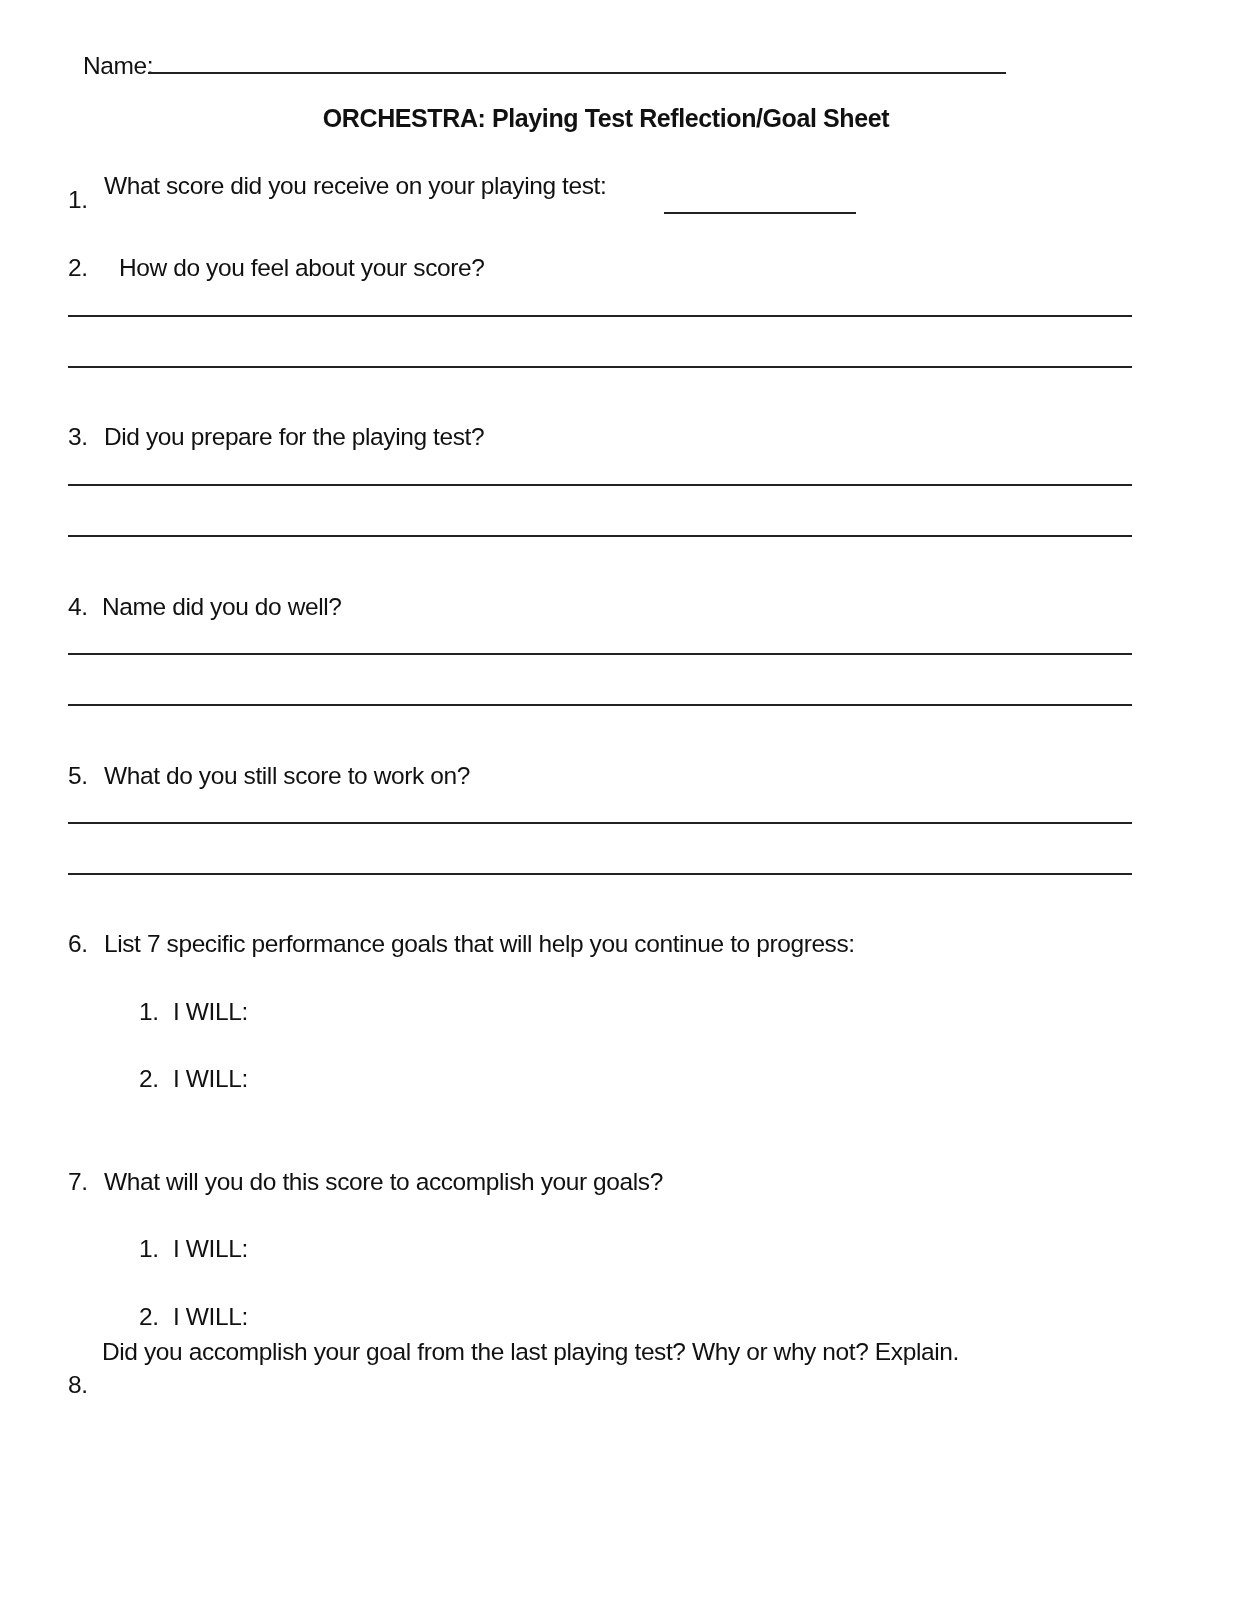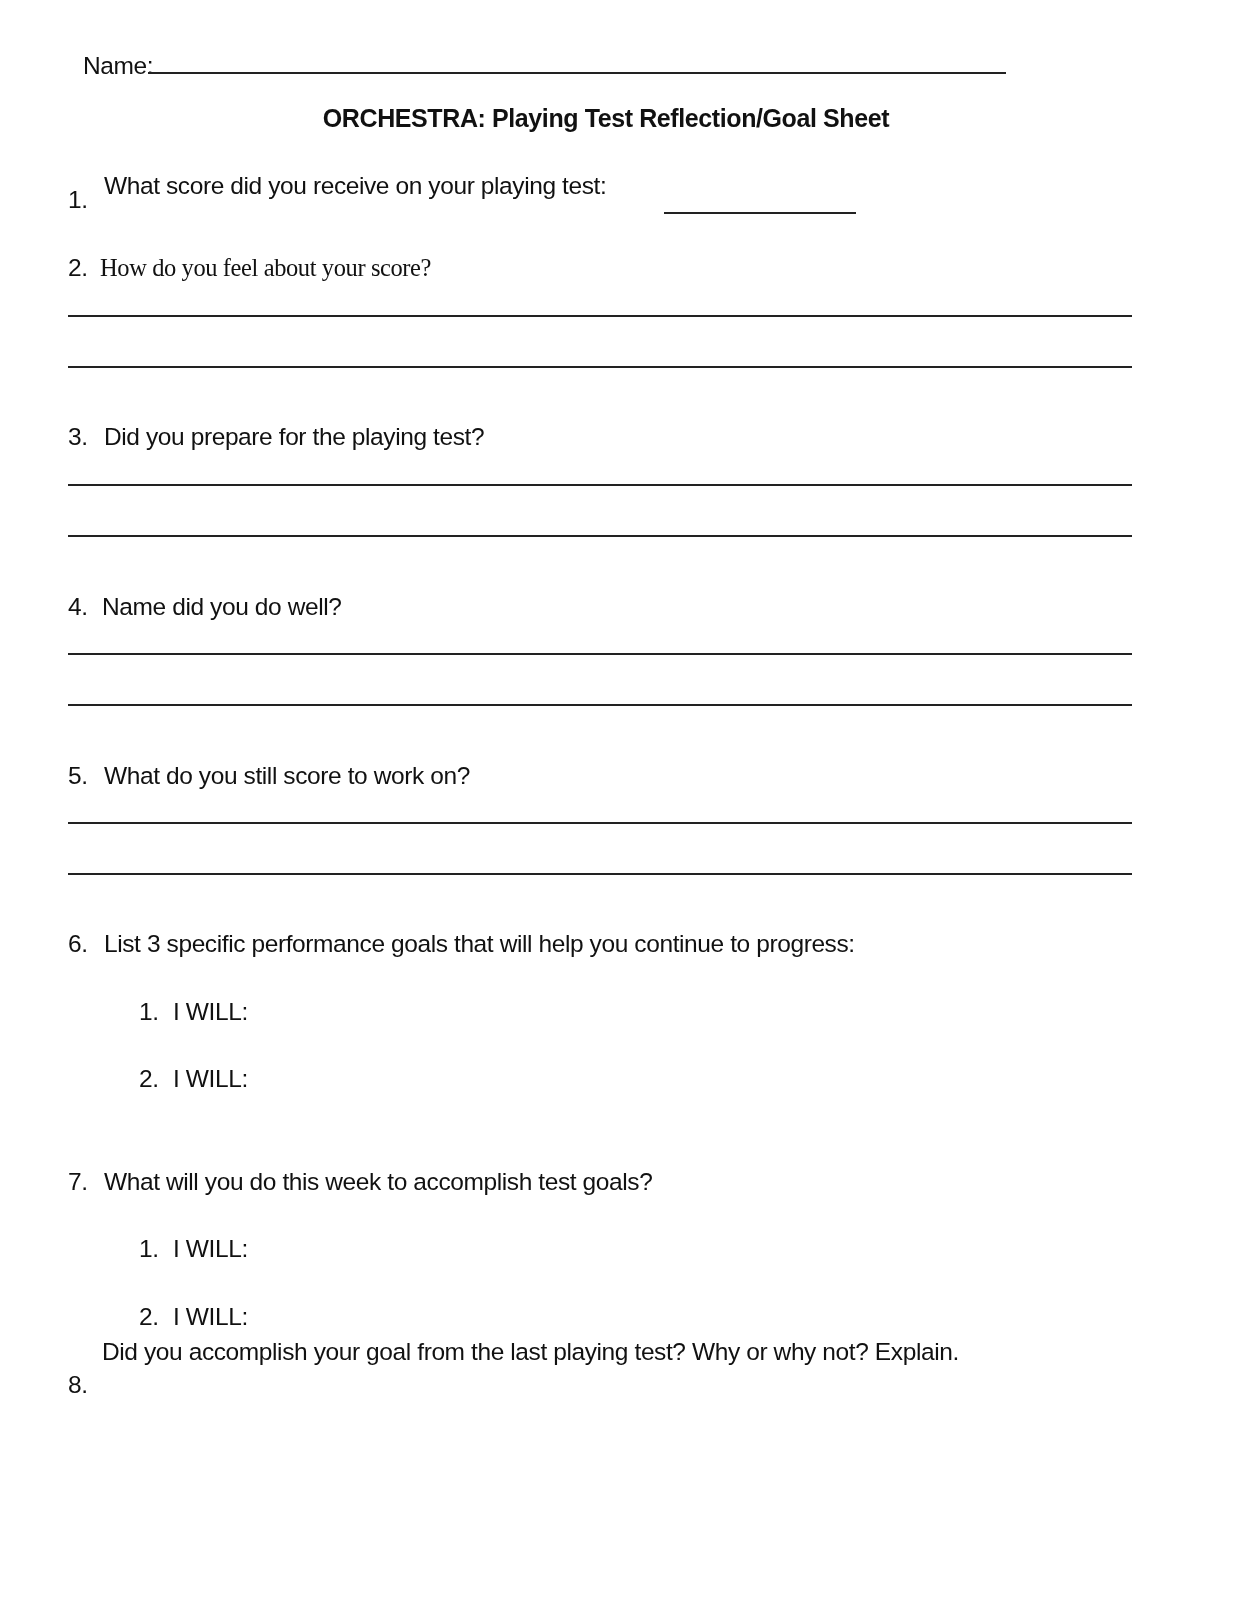--- a/index.html
+++ b/index.html
@@ -16,47 +16,47 @@
 <div class="abs txt" style="left:83px; top:44px;margin-top:8px;">Name:</div>
 <div class="rule" style="left:148px; top:72px; width:858px;"></div>
 
 <div class="abs title" style="left:0; width:1212px; text-align:center; top:104px;">ORCHESTRA:  Playing Test Reflection/Goal Sheet</div>
 
 <div class="abs txt" style="left:68px; top:186px;">1.</div>
 <div class="abs txt" style="left:104px; top:172px;">What score did you receive on your playing test:</div>
 <div class="rule" style="left:664px; top:212px; width:192px;"></div>
 
 <div class="abs txt" style="left:68px; top:254px;">2.</div>
-<div class="abs txt" style="left:100px; top:254px;font-family:Liberation Serif, serif;">How do you feel about your score?</div>
+<div class="abs txt" style="left:119px; top:254px;">How do you feel about your score?</div>
 <div class="rule" style="left:68px; top:315px; width:1064px;"></div>
 <div class="rule" style="left:68px; top:366px; width:1064px;"></div>
 
 <div class="abs txt" style="left:68px; top:423px;">3.</div>
 <div class="abs txt" style="left:104px; top:423px;text-align:right;">Did you prepare for the playing test?</div>
 <div class="rule" style="left:68px; top:484px; width:1064px;"></div>
 <div class="rule" style="left:68px; top:535px; width:1064px;"></div>
 
 <div class="abs txt" style="left:68px; top:593px;">4.</div>
 <div class="abs txt" style="left:102px; top:593px;">Name did you do well?</div>
 <div class="rule" style="left:68px; top:653px; width:1064px;"></div>
 <div class="rule" style="left:68px; top:704px; width:1064px;"></div>
 
 <div class="abs txt" style="left:68px; top:762px;">5.</div>
 <div class="abs txt" style="left:104px; top:762px;">What do you still score to work on?</div>
 <div class="rule" style="left:68px; top:822px; width:1064px;"></div>
 <div class="rule" style="left:68px; top:873px; width:1064px;"></div>
 
 <div class="abs txt" style="left:68px; top:930px;">6.</div>
-<div class="abs txt" style="left:104px; top:930px;">List 3 specific performance goals that will help you continue to progress:</div>
+<div class="abs txt" style="left:104px; top:930px;">List 7 specific performance goals that will help you continue to progress:</div>
 <div class="abs txt" style="left:139px; top:998px;">1.</div>
 <div class="abs txt" style="left:173px; top:998px;">I WILL:</div>
 <div class="abs txt" style="left:139px; top:1065px;">2.</div>
 <div class="abs txt" style="left:173px; top:1065px;">I WILL:</div>
 
 <div class="abs txt" style="left:68px; top:1168px;">7.</div>
-<div class="abs txt" style="left:104px; top:1168px;">What will you do this week to accomplish test goals?</div>
+<div class="abs txt" style="left:104px; top:1168px;">What will you do this score to accomplish your goals?</div>
 <div class="abs txt" style="left:139px; top:1235px;">1.</div>
 <div class="abs txt" style="left:173px; top:1235px;">I WILL:</div>
 <div class="abs txt" style="left:139px; top:1303px;">2.</div>
 <div class="abs txt" style="left:173px; top:1303px;">I WILL:</div>
 
 <div class="abs txt" style="left:68px; top:1371px;">8.</div>
 <div class="abs txt" style="left:102px; top:1338px;">Did you accomplish your goal from the last playing test? Why or why not?  Explain.</div>
 
 </body></html>

